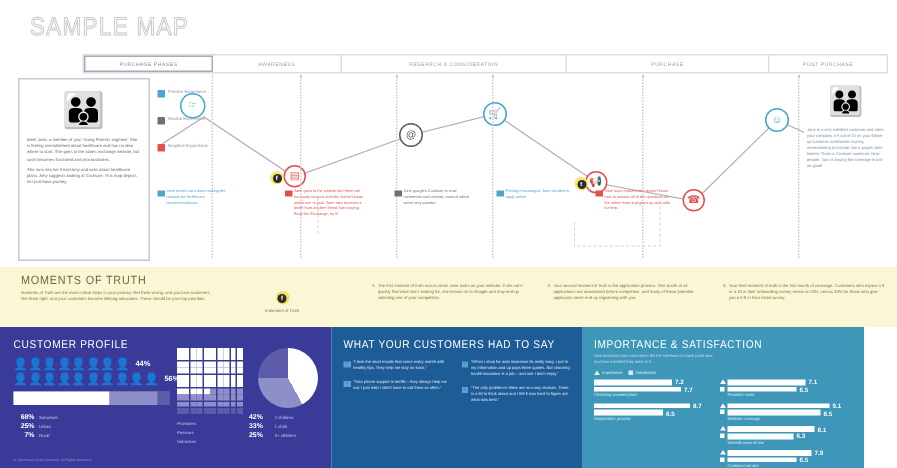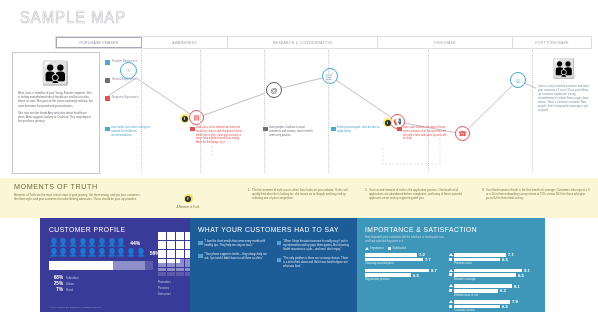--- a/index.html
+++ b/index.html
@@ -133,21 +133,21 @@
     color: #fff; font-size: 4px; display: flex; align-items: center; justify-content: center;
     font-weight: bold;
   }
   .mot-key-label { font-size: 2.8px; color: #7d7848; }
   .mot-items { position: absolute; left: 248px; top: 10px; width: 344px; display: flex; gap: 9px; }
   .mot-item { display: flex; width: 108px; }
   .mot-num { font-size: 2.9px; color: #6f6a3a; margin-right: 1.5px; }
   .mot-body { font-size: 2.8px; line-height: 1.5; color: #7d7848; }
 
   
-  .dash { position: absolute; left: 0; top: 218px; width: 505px; height: 94px; display: flex; margin-left: 40px; }
+  .dash { position: absolute; left: 0; top: 218px; width: 576px; height: 94px; display: flex; }
   .panel-profile { width: 243px; background: #3a3a99; position: relative; padding: 7px 9px; }
   .panel-quotes  { width: 167px; background: #1d5c96; position: relative; padding: 7px 8px; }
   .panel-imp     { width: 188px; background: #3e97b8; position: relative; padding: 7px 8px; }
 
   .panel-h {
     font-size: 7.5px; letter-spacing: .5px; color: #fff;
     transform: scaleX(0.9); transform-origin: left center; white-space: nowrap;
   }
   .panel-sub { font-size: 2.7px; line-height: 1.5; color: #cfd8ee; margin-top: 2px; }
 

